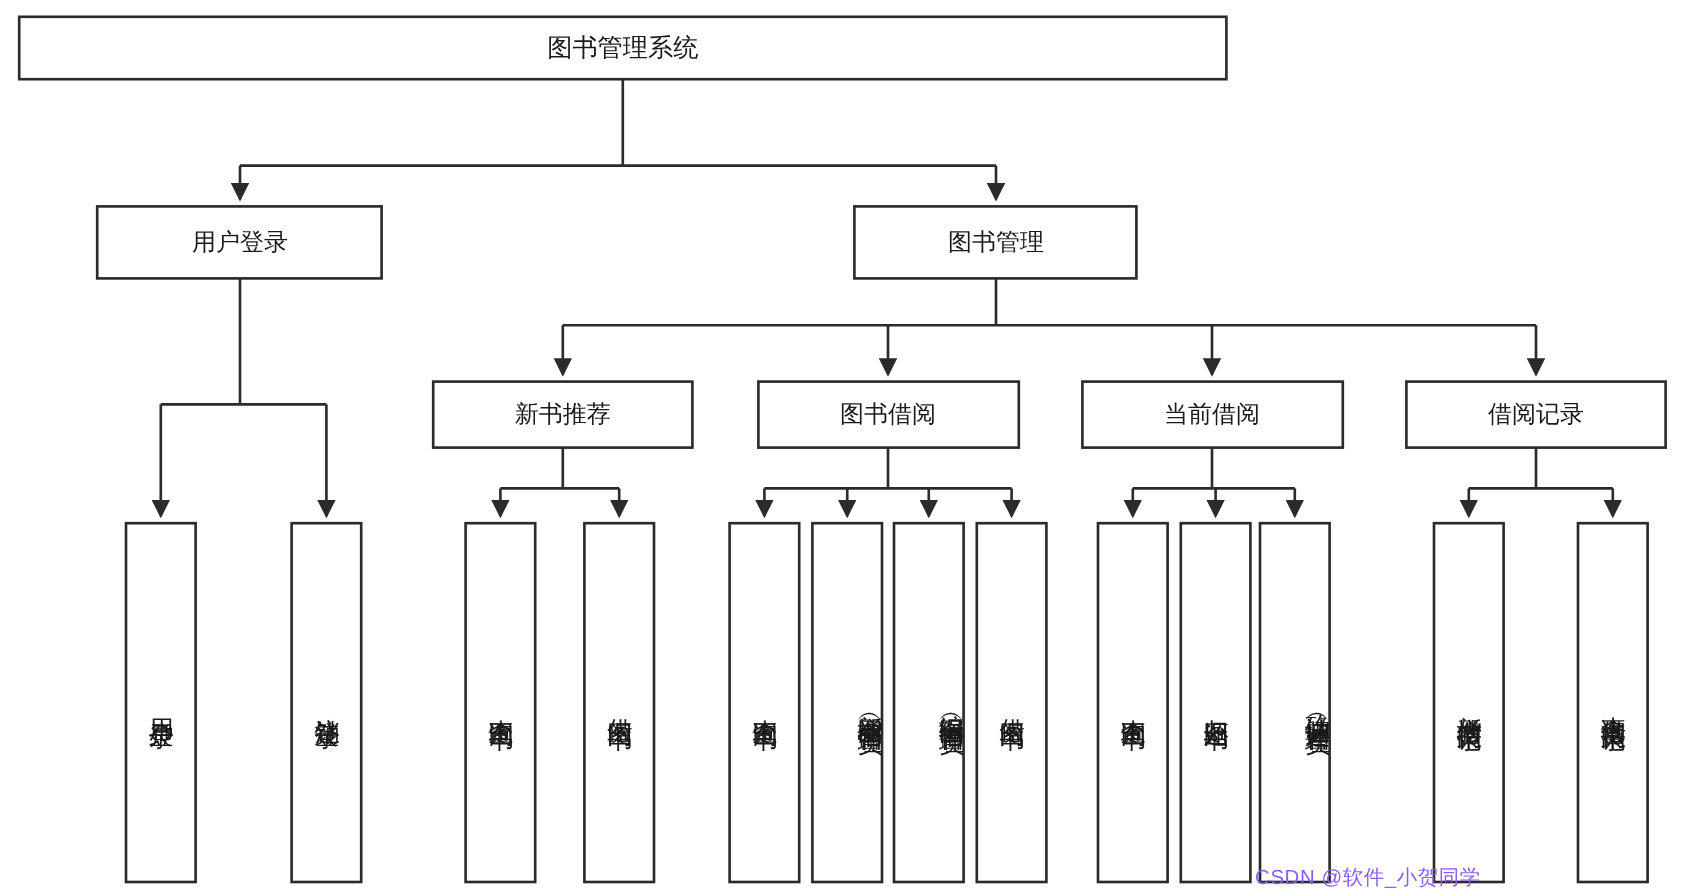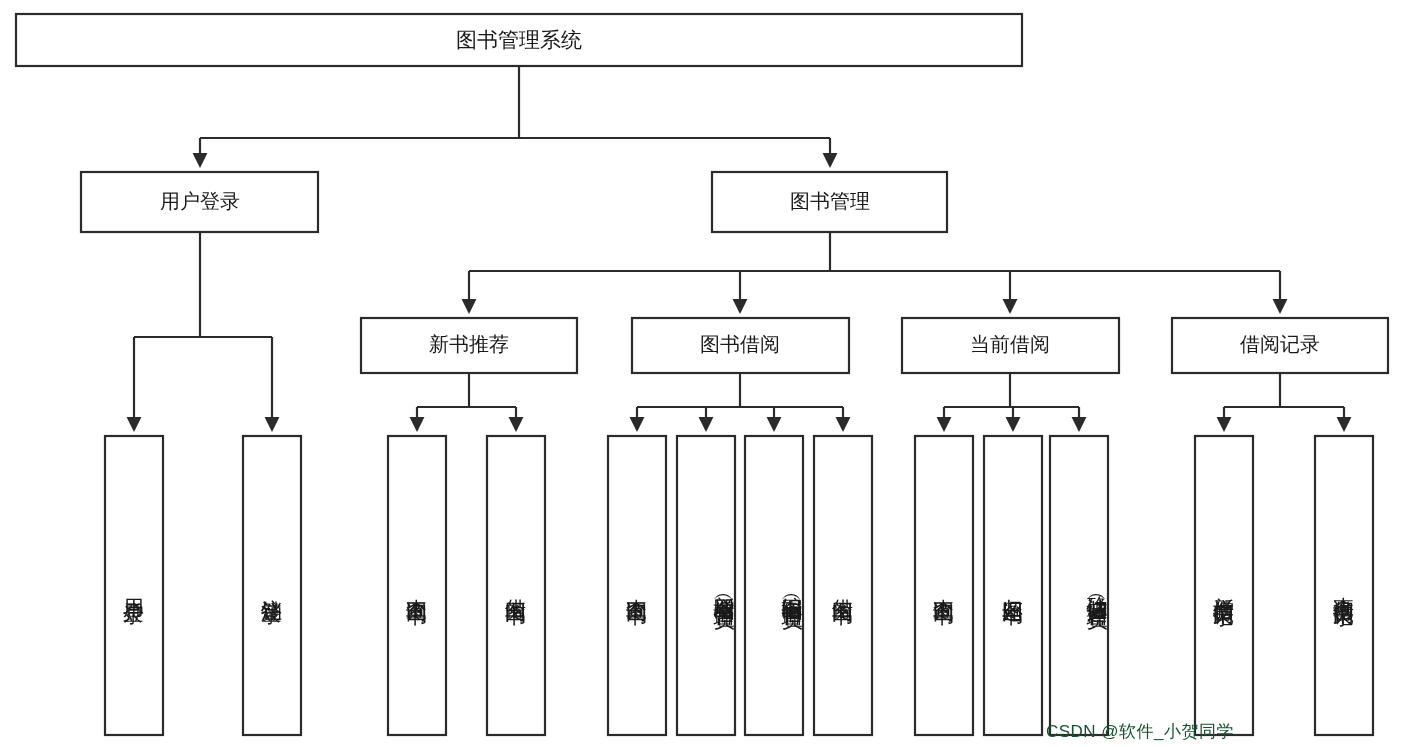--- a/index.html
+++ b/index.html
@@ -72,21 +72,21 @@
   }
   .vlabel.mid {
     align-items: center;
   }
   .watermark {
     position: absolute;
     right: 8px;
     bottom: 4px;
     font-family: "Liberation Sans", "DejaVu Sans", sans-serif;
     font-size: 17px;
-    color: #14532d;
+    color: #8b5cf6;
     white-space: nowrap;
     letter-spacing: 0.5px;
   }
 </style>
 </head>
 <body>
 
 <div id="diagram-root">
 
   <svg id="flowchart" viewBox="0 0 1405 747">

